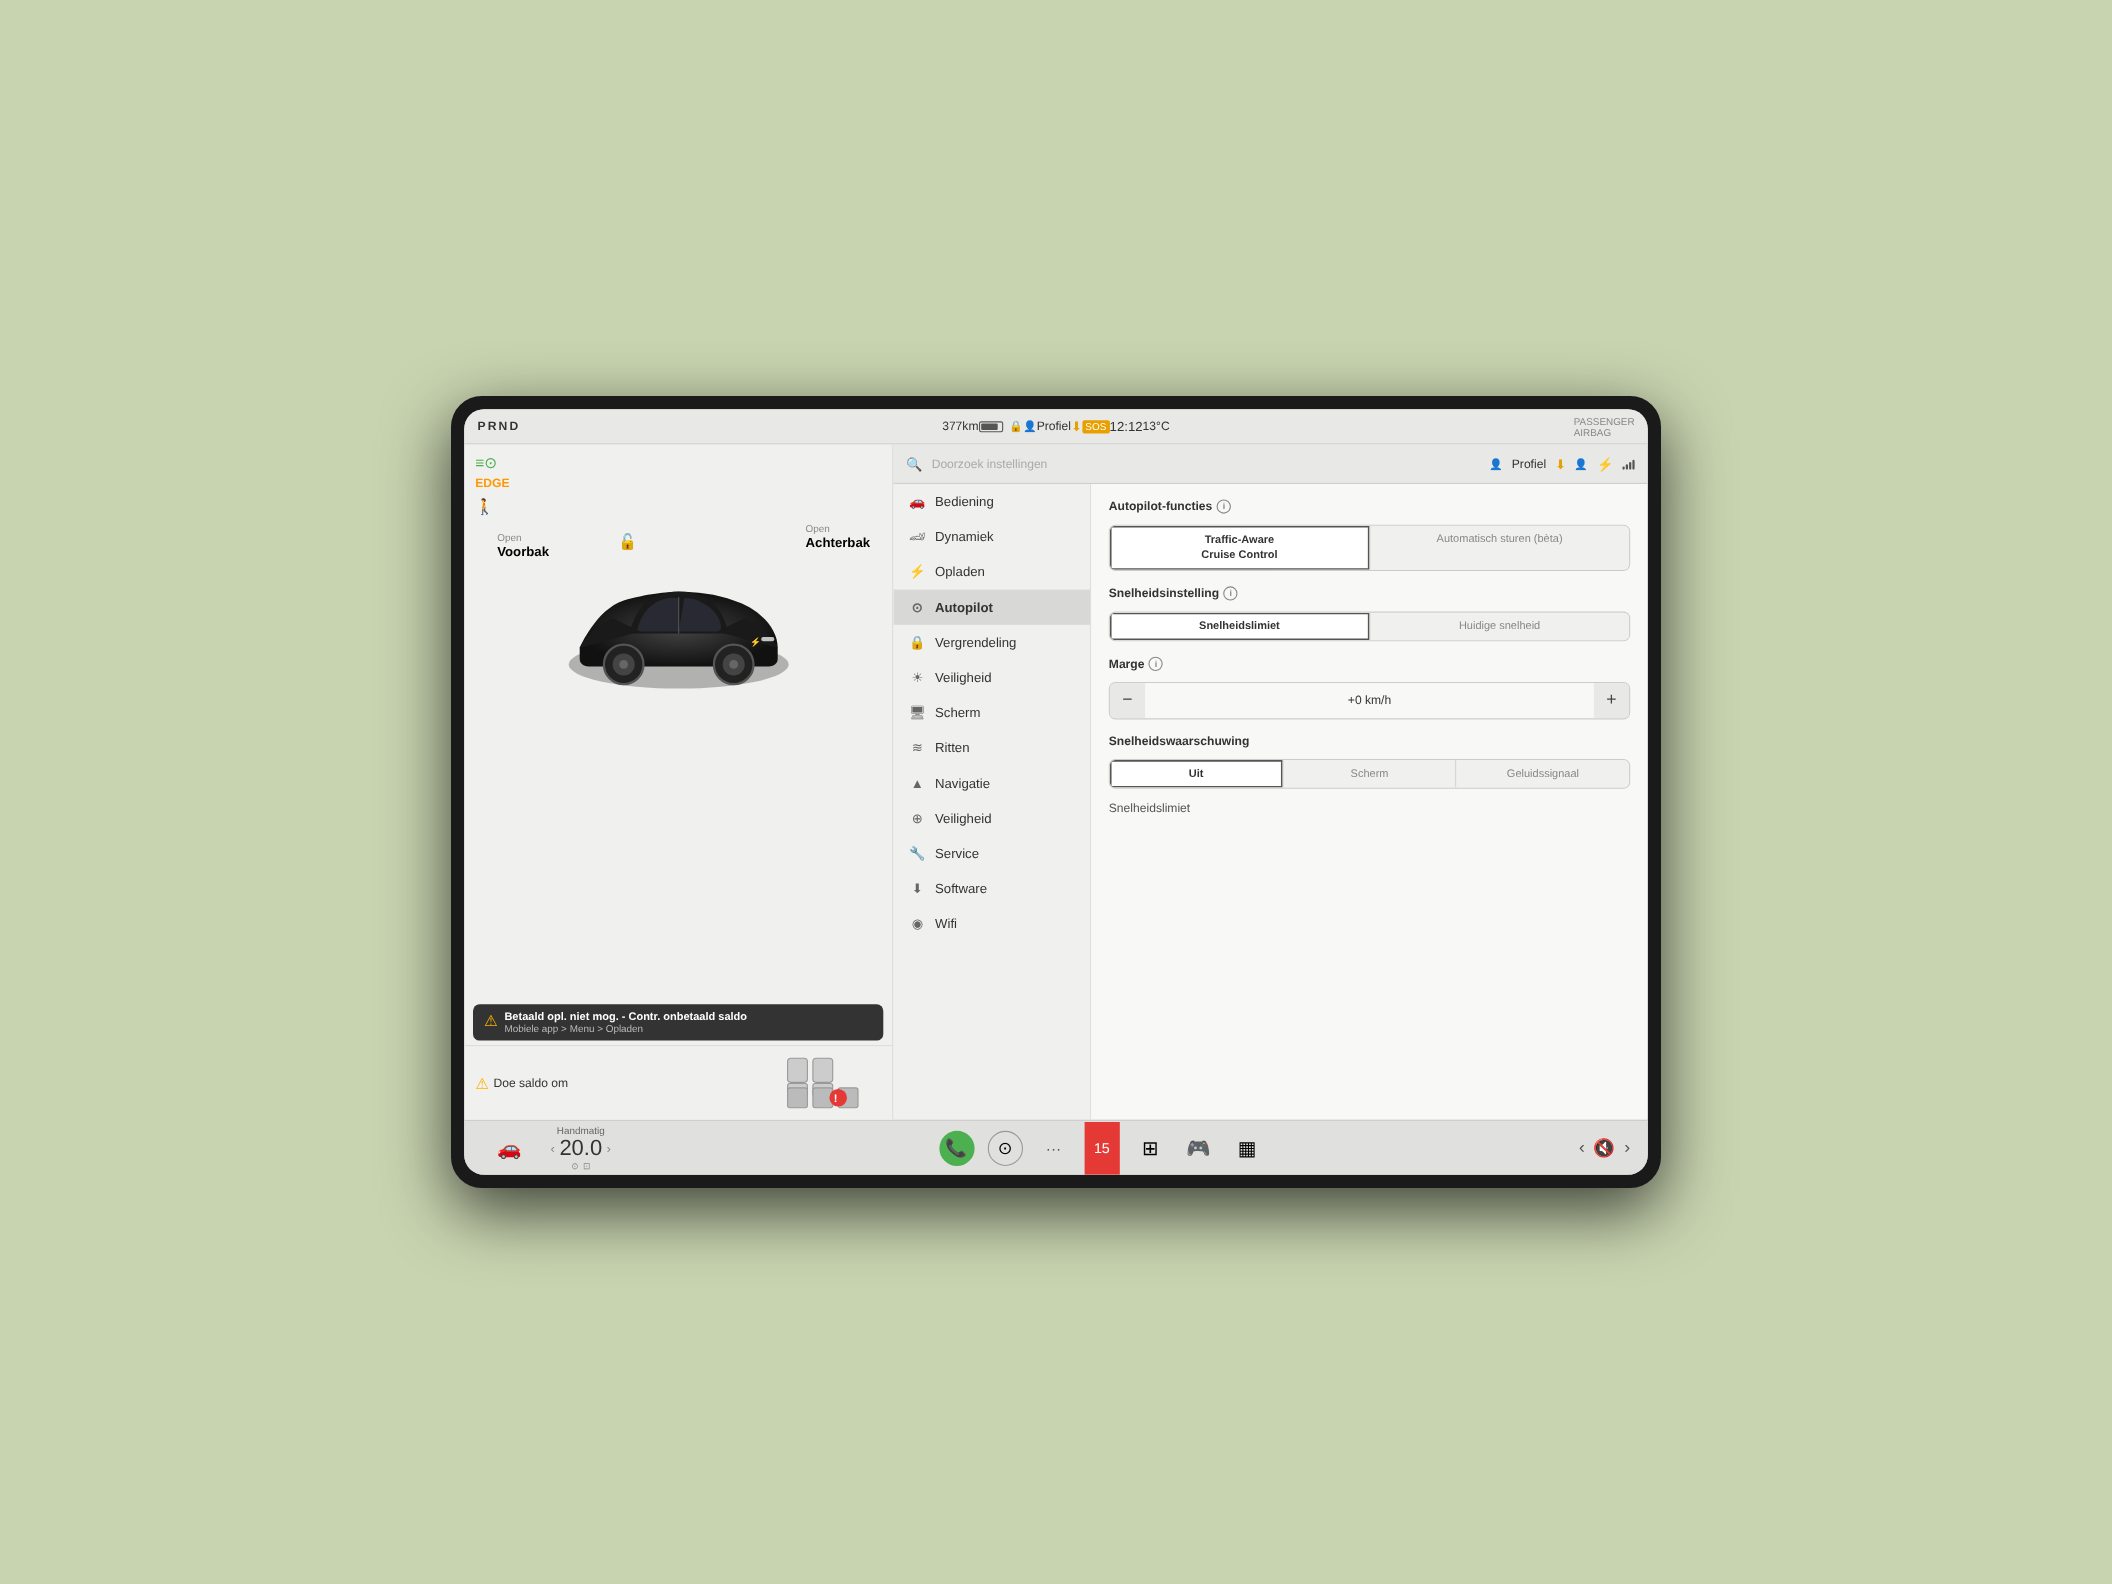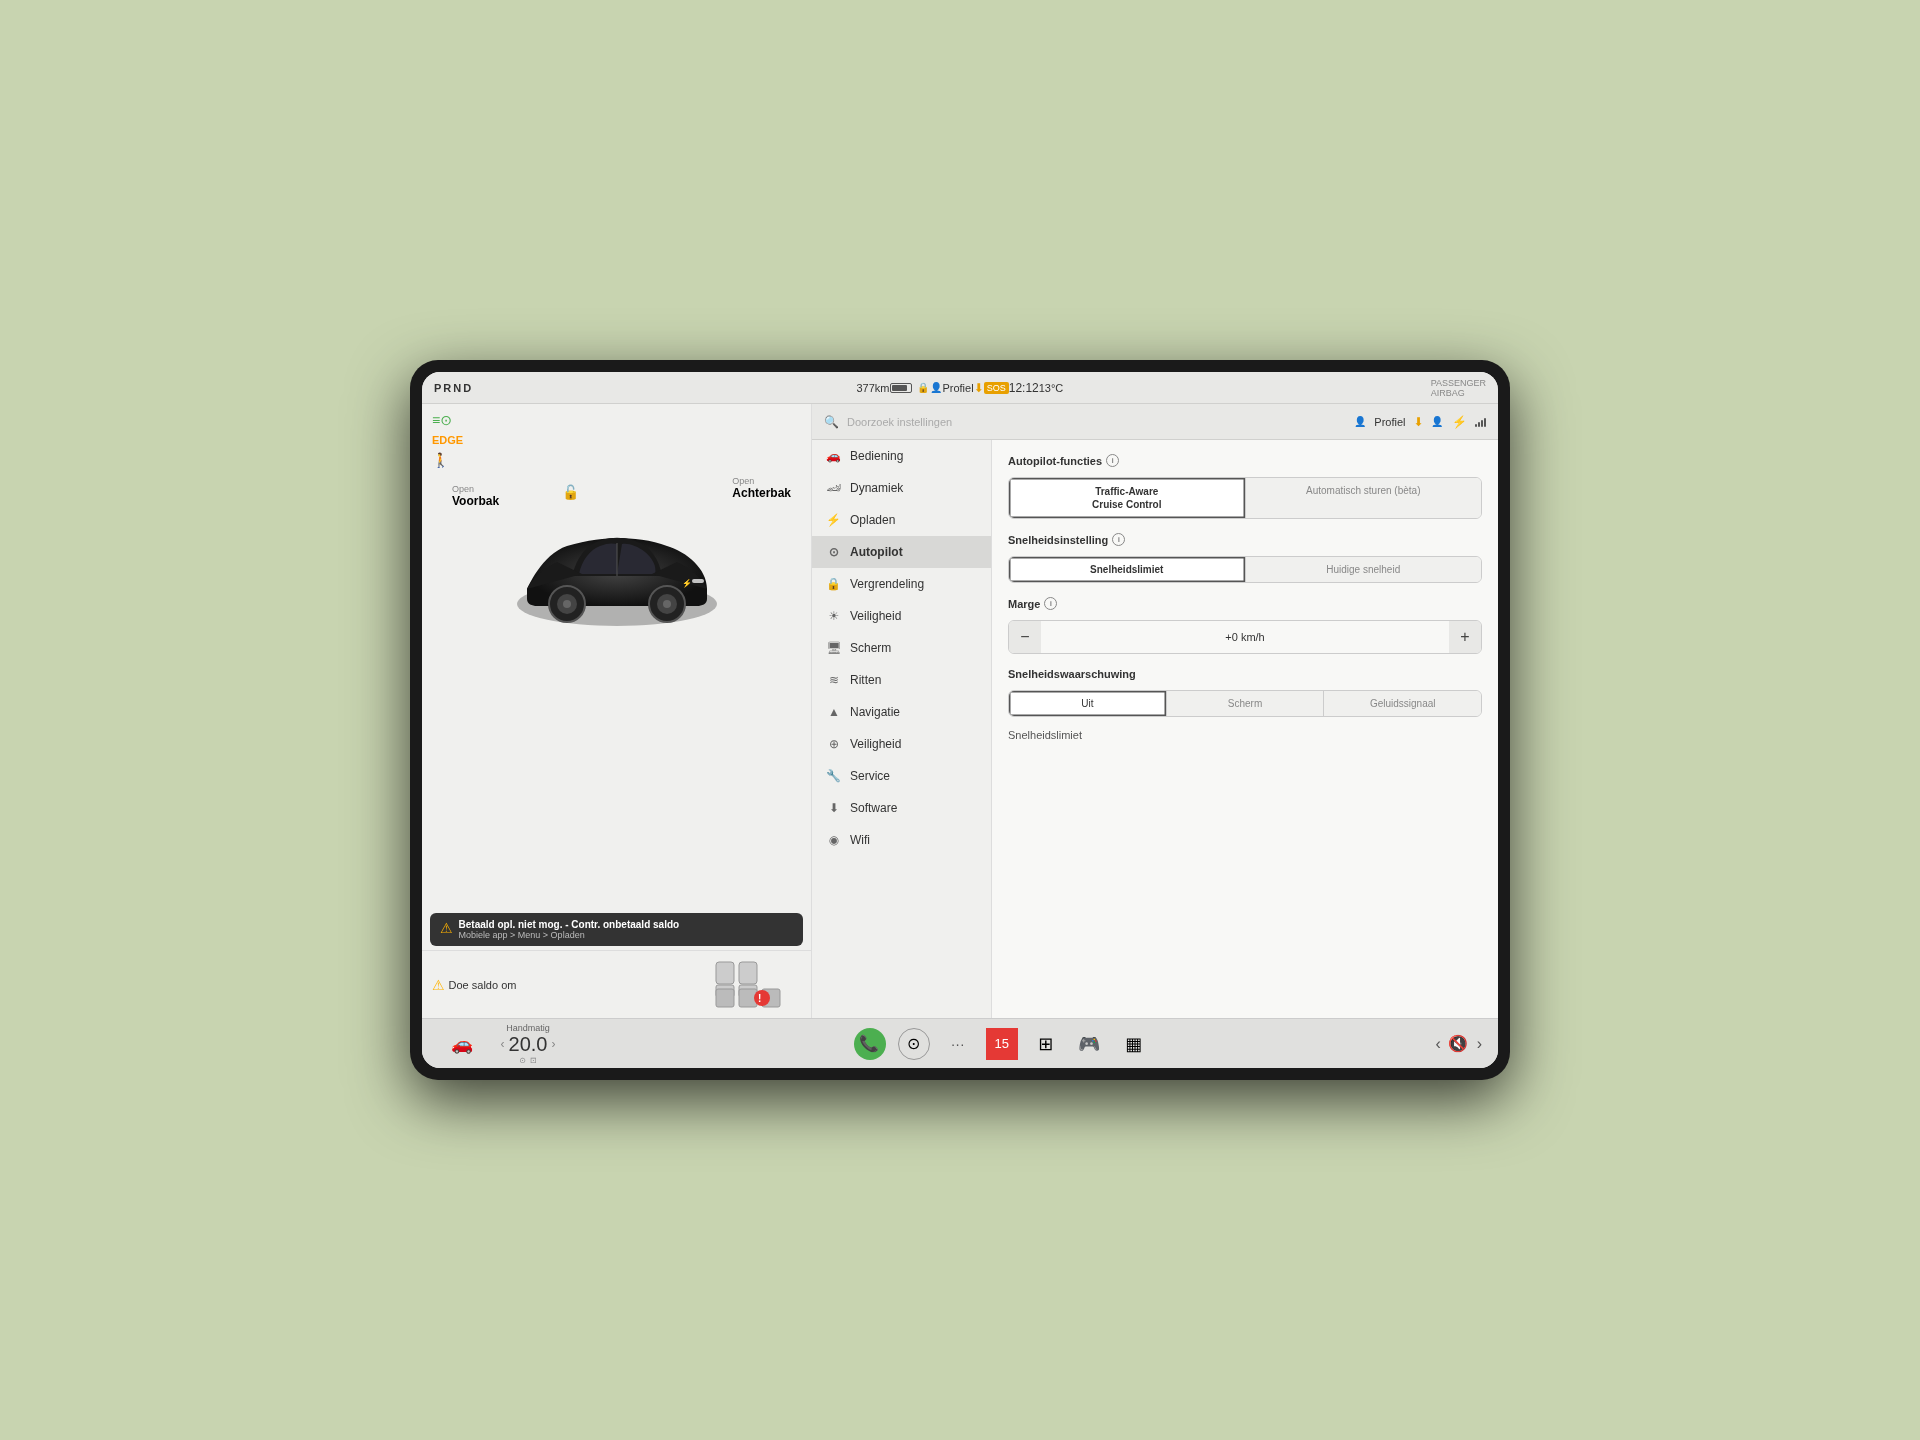--- a/index.html
+++ b/index.html
@@ -287,21 +287,21 @@
       text-align: center;
       background: #f0f0ee;
       color: #888;
       border-right: 1px solid #ccc;
       cursor: pointer;
     }
     .btn-opt3:last-child { border-right: none; }
     .btn-opt3.selected {
       background: #fff;
       color: #333;
-      font-weight: 400;
+      font-weight: 700;
       box-shadow: inset 0 0 0 1.5px #555;
     }
     .snelheidslimiet-label {
       font-size: 11px;
       color: #555;
       margin-top: 4px;
     }
     
     .taskbar {
       height: 50px;
@@ -595,21 +595,21 @@
         <div style="font-size:8px;color:#888;display:flex;gap:4px;">
           <span>⊙</span>
           <span>⊡</span>
         </div>
       </div>
 
       <div style="flex:1;display:flex;align-items:center;justify-content:center;gap:12px;">
         <div style="width:32px;height:32px;border-radius:50%;background:#4CAF50;display:flex;align-items:center;justify-content:center;font-size:16px;">📞</div>
         <div style="width:32px;height:32px;border-radius:50%;border:1.5px solid #999;display:flex;align-items:center;justify-content:center;font-size:16px;">⊙</div>
         <div style="width:32px;height:32px;display:flex;align-items:center;justify-content:center;font-size:14px;color:#555;">···</div>
-        <div style="width:32px;height:32px;border-radius:0;background:#e53935;display:flex;align-items:center;justify-content:center;font-size:13px;color:white;">15</div>
+        <div style="width:32px;height:48px;border-radius:0;background:#e53935;display:flex;align-items:center;justify-content:center;font-size:13px;color:white;">15</div>
         <div style="width:32px;height:32px;display:flex;align-items:center;justify-content:center;font-size:18px;">⊞</div>
         <div style="width:32px;height:32px;display:flex;align-items:center;justify-content:center;font-size:18px;">🎮</div>
         <div style="width:32px;height:32px;display:flex;align-items:center;justify-content:center;font-size:18px;">▦</div>
       </div>
 
       <div style="display:flex;align-items:center;gap:8px;">
         <span style="font-size:16px;color:#555;">‹</span>
         <span style="font-size:16px;color:#555;">🔇</span>
         <span style="font-size:16px;color:#555;">›</span>
       </div>

